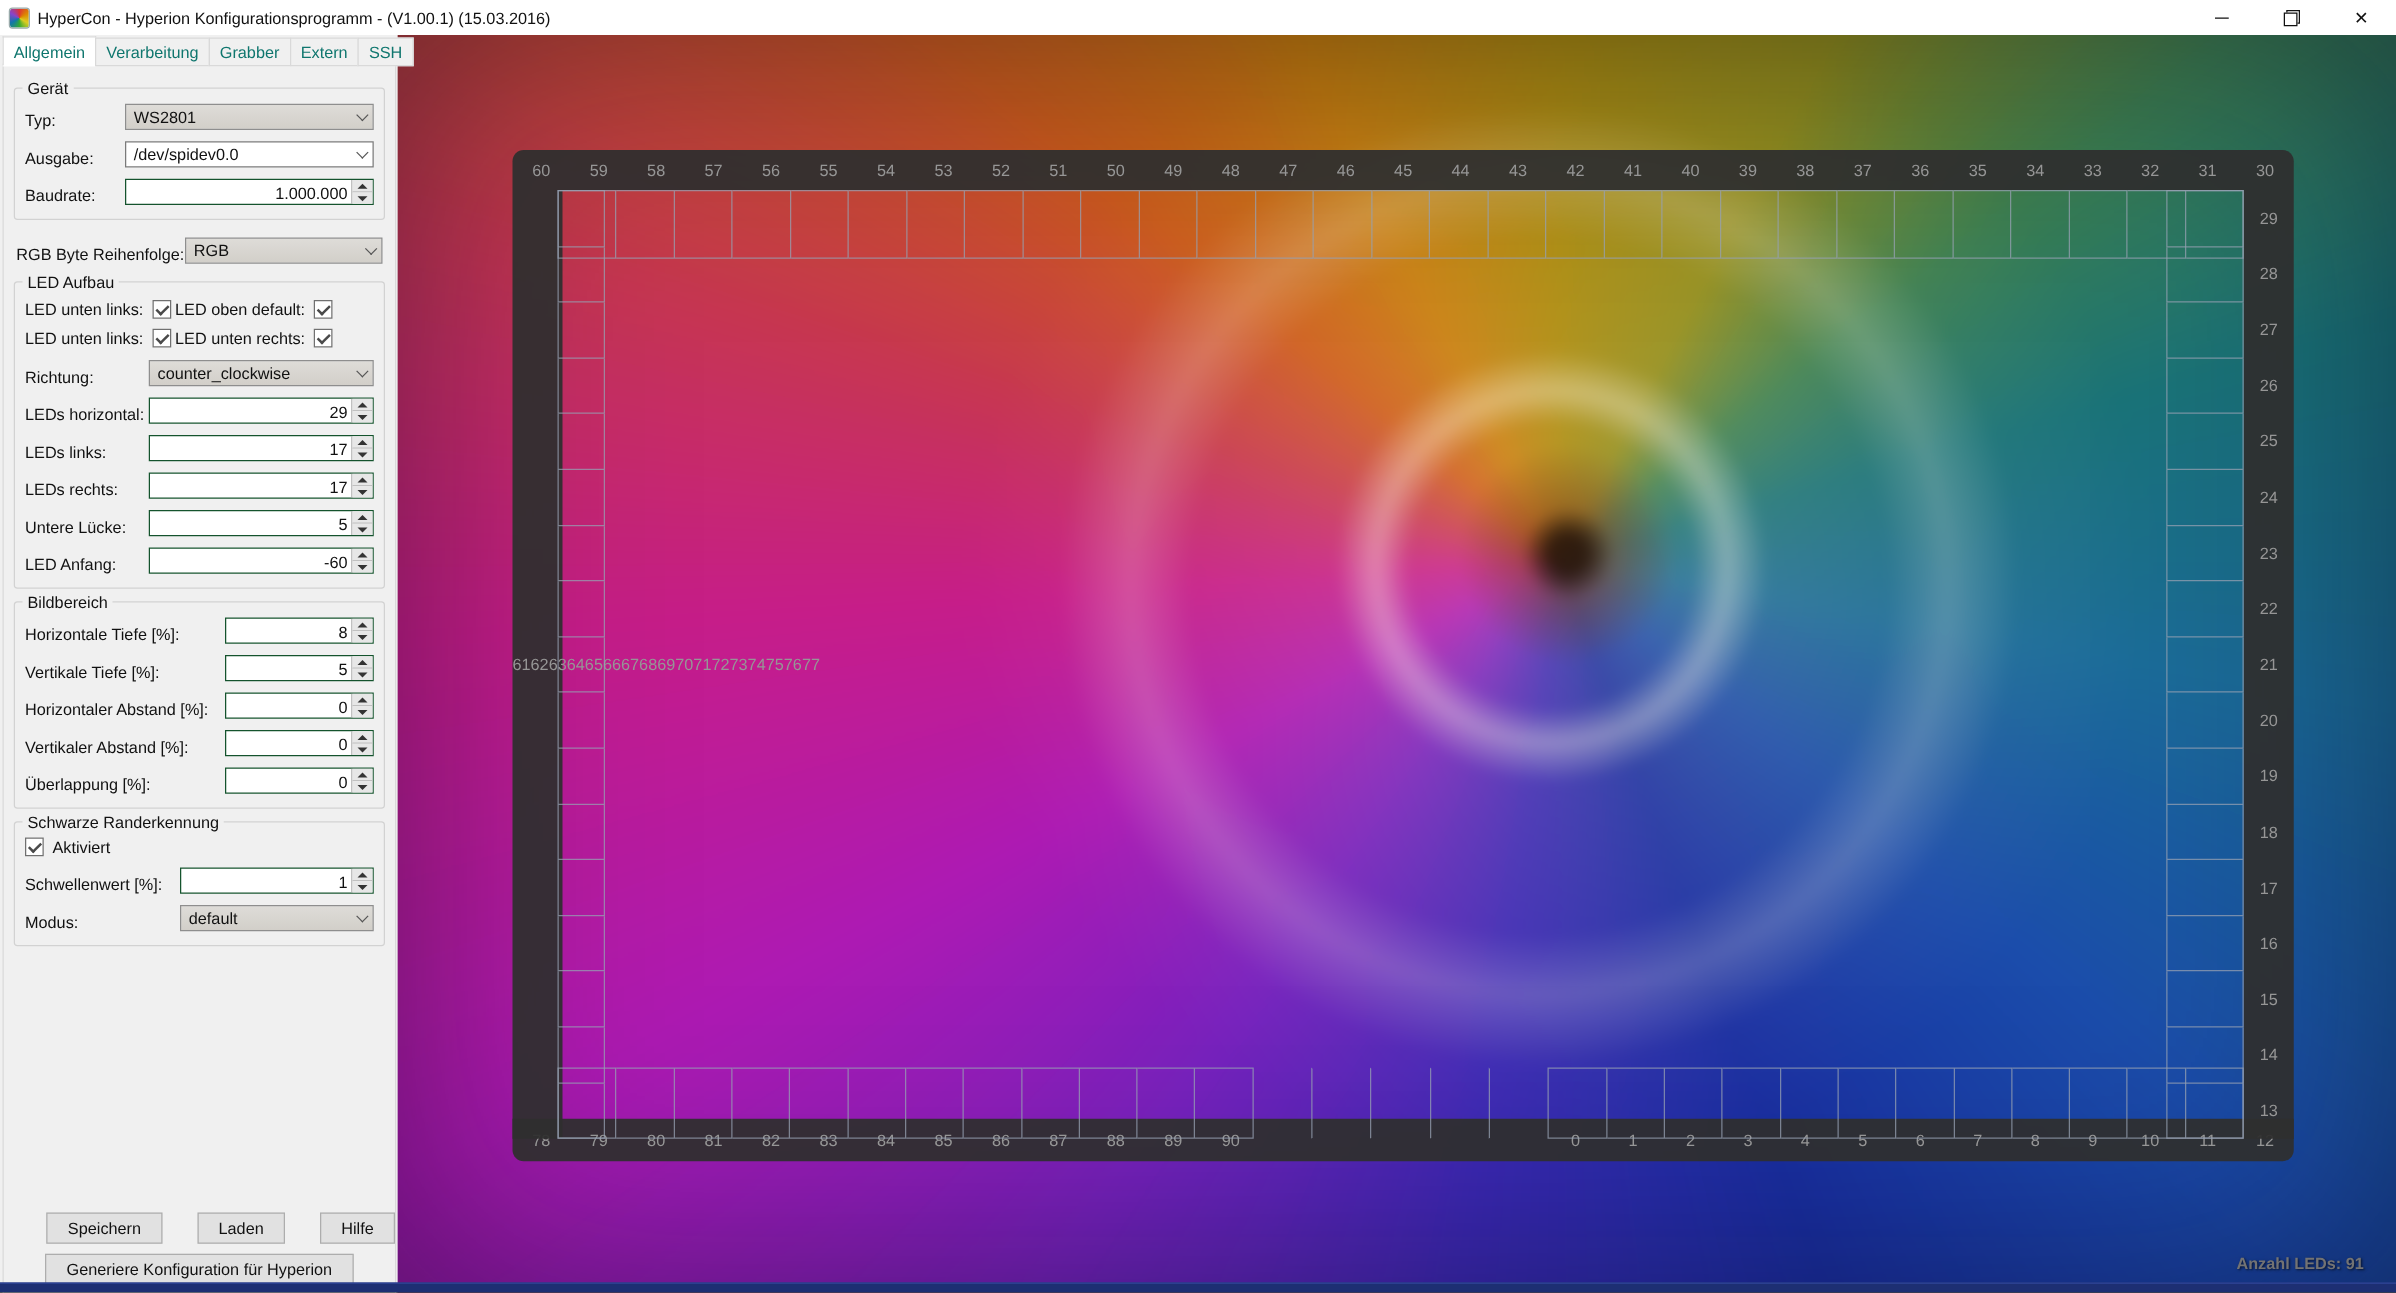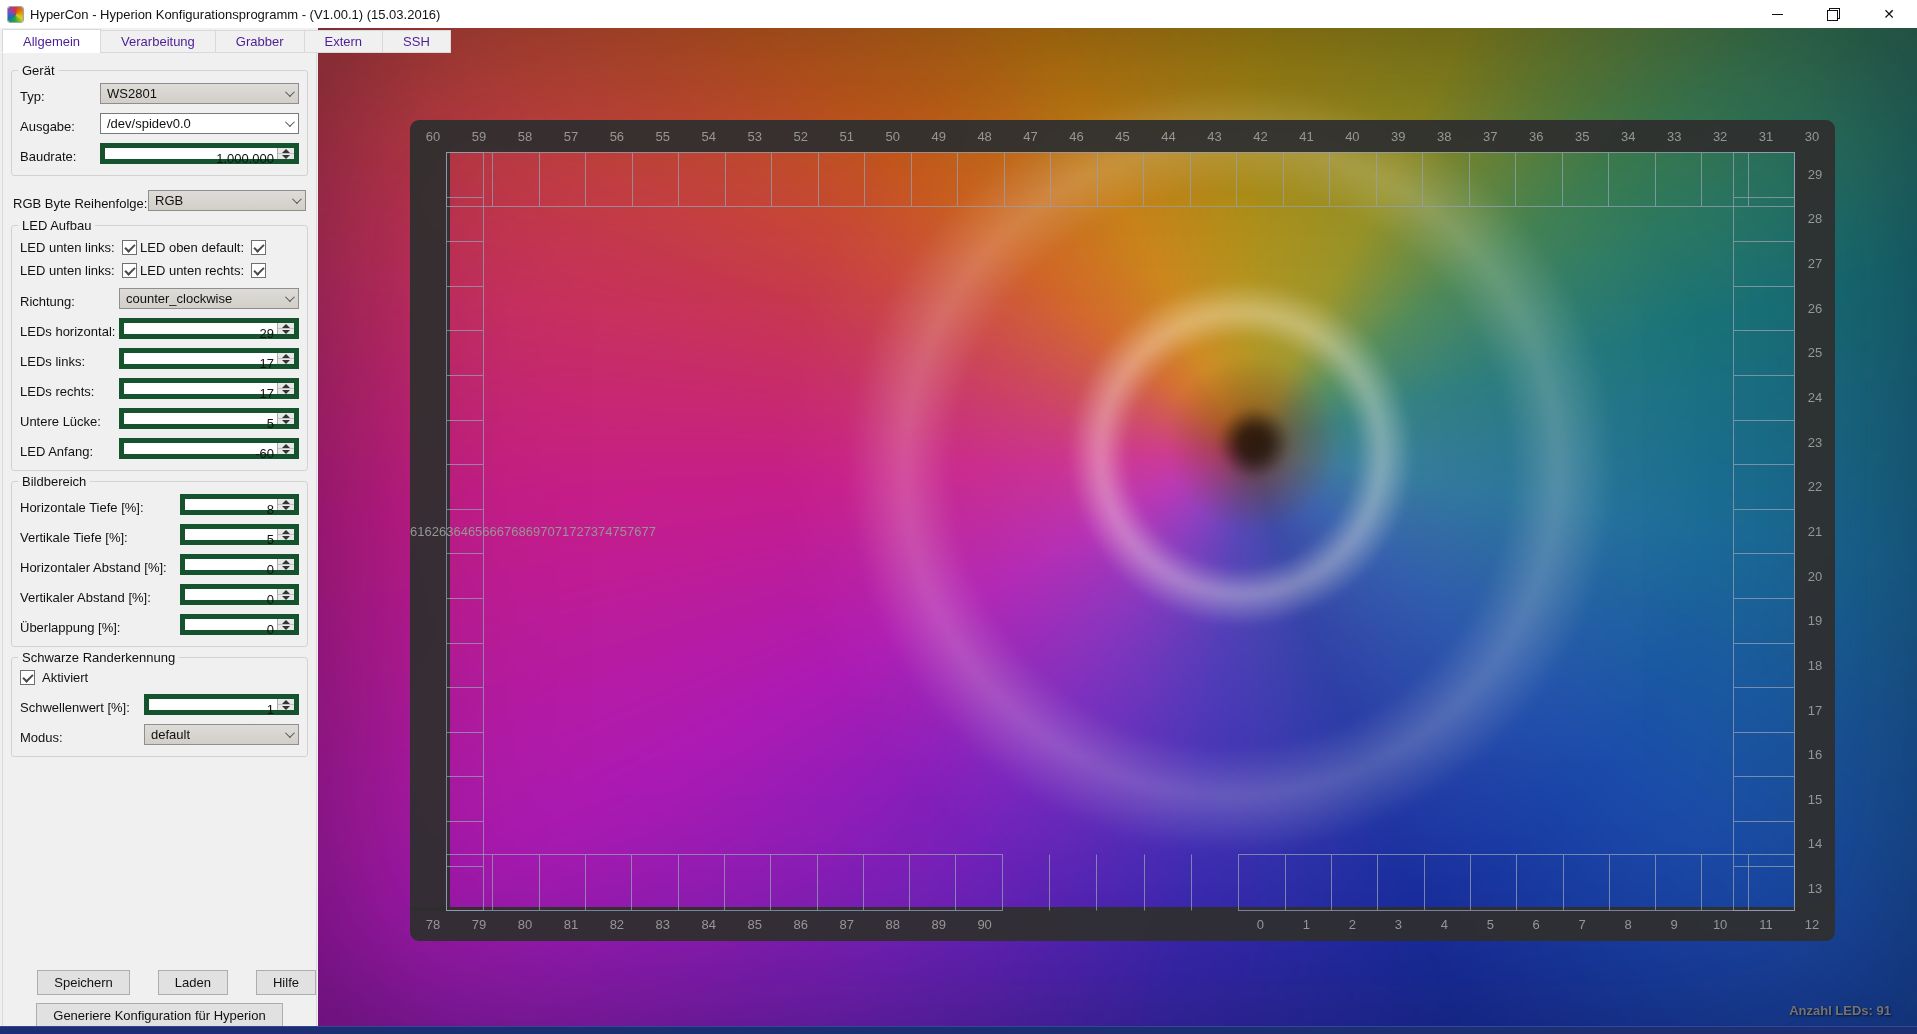--- a/index.html
+++ b/index.html
@@ -20,42 +20,42 @@
   .glyph-restore:before{content:'';position:absolute;right:0;top:0;width:9px;height:9px;border:1px solid #111;}
   .glyph-restore:after{content:'';position:absolute;left:0;bottom:0;width:9px;height:9px;border:1px solid #111;background:#fff;}
   .glyph-close{font-size:14px;color:#111;line-height:1;}
 
   
   .main{display:flex;height:1006px;position:relative;}
   .left-panel{width:318px;flex:none;background:#f0f0f0;position:relative;z-index:5;}
 
   
   .tabs{display:flex;padding:2px 0 0 2px;position:relative;z-index:3;}
-  .tab{padding:3px 20px 3px;border:1px solid #d9d9d9;background:#f0f0f0;font-size:13px;margin-right:-1px;color:#4c1d95;}
+  .tab{padding:3px 8px 3px;border:1px solid #d9d9d9;background:#f0f0f0;font-size:13px;margin-right:-1px;color:#0f766e;}
   .tab.active{background:#fff;border-bottom:1px solid #fff;padding-top:4px;margin-top:-1px;}
   .tab-content{position:absolute;top:23px;left:2px;right:1px;bottom:0;border:1px solid #d9d9d9;border-bottom:none;background:#f0f0f0;padding:8px 6px 0;}
 
   
   .group{position:relative;border:1px solid #d2d2d2;border-radius:3px;margin:10px 2px 0;padding:12px 8px 2px;}
   .group>.legend{position:absolute;top:-8px;left:6px;background:#f0f0f0;padding:0 4px;font-size:13px;color:#111;}
 
   .frow{display:flex;align-items:flex-end;margin-bottom:9px;}
   .frow label{flex:none;color:#111;}
   .lw80 label{width:80px;}
   .lw97 label{width:99px;}
   .lw160 label{width:160px;}
   .lw122 label{width:124px;}
 
   .combo{height:21px;flex:1;display:flex;align-items:center;padding:0 6px;border:1px solid #8e8e8e;
     background:linear-gradient(#dedcd8,#d2cfc9);font-size:13px;color:#111;}
   .combo.white{background:#fff;border-color:#7a7a7a;}
   .chev{margin-left:auto;width:7px;height:7px;border-right:1.5px solid #555;border-bottom:1.5px solid #555;
     transform:rotate(45deg) translateY(-2px);flex:none;}
 
-  .spinbox{height:21px;flex:1;display:flex;align-items:stretch;border:5px solid #14532d;background:#fff;}
+  .spinbox{height:21px;flex:1;display:flex;align-items:stretch;border:1px solid #14532d;background:#fff;}
   .spinbox .val{flex:1;text-align:right;padding:3px 3px 0 0;color:#111;}
   .spinbtns{width:17px;flex:none;display:flex;flex-direction:column;border-left:1px solid #adadad;}
   .spin{flex:1;background:#e7e7e7;position:relative;}
   .spin.up{border-bottom:1px solid #c0c0c0;}
   .spin:before{content:'';position:absolute;left:50%;top:50%;transform:translate(-50%,-50%);
     border-left:4px solid transparent;border-right:4px solid transparent;}
   .spin.up:before{border-bottom:4px solid #333;}
   .spin.down:before{border-top:4px solid #333;}
 
   .checkbox{width:15px;height:15px;border:1px solid #707070;background:#fff;position:relative;display:inline-block;flex:none;}
@@ -87,21 +87,21 @@
       conic-gradient(from 0deg at 58% 42%,
         #a8890f 0deg,#8f8c1e 28deg,#3f7f52 52deg,#1d7277 74deg,
         #1e6b96 100deg,#1d4da6 130deg,#1b2f9e 160deg,#3d2ab0 188deg,
         #7423b8 215deg,#a81cae 242deg,#c01f86 266deg,#c23a4e 288deg,
         #c95d1f 310deg,#c47c10 333deg,#a8890f 360deg);}
   .preview .vignette{position:absolute;inset:0;box-shadow:inset 0 0 230px rgba(5,5,28,.5);pointer-events:none;}
 
   .frame{position:absolute;left:92px;top:92px;width:1425px;height:825px;border-radius:9px;}
   .strip{position:absolute;background:rgba(47,47,47,.94);color:#909090;}
   .strip-top{left:0;right:0;top:0;height:32px;border-radius:9px 9px 0 0;display:flex;}
-  .strip-bottom{left:0;right:0;bottom:4px;height:34px;border-radius:0 0 9px 9px;display:flex;}
+  .strip-bottom{left:0;right:0;bottom:16px;height:34px;border-radius:0 0 9px 9px;display:flex;}
   .strip-left{left:0;top:32px;bottom:34px;width:40px;display:flex;flex-direction:row;}
   .strip-right{right:0;top:32px;bottom:34px;width:40px;display:flex;flex-direction:column;}
   .num{flex:1;display:flex;align-items:center;justify-content:center;font-size:13px;color:#969696;}
 
   .cells{position:absolute;display:flex;}
   .cells-top{left:36px;right:40px;top:32px;height:55px;}
   .cells-bottom{left:36px;right:40px;bottom:34px;height:57px;}
   .cells-left{left:36px;top:32px;bottom:34px;width:38px;flex-direction:column;}
   .cells-right{right:40px;top:32px;bottom:34px;width:62px;flex-direction:column;}
   .led-cell{flex:1;border:1px solid rgba(150,160,178,.75);}

